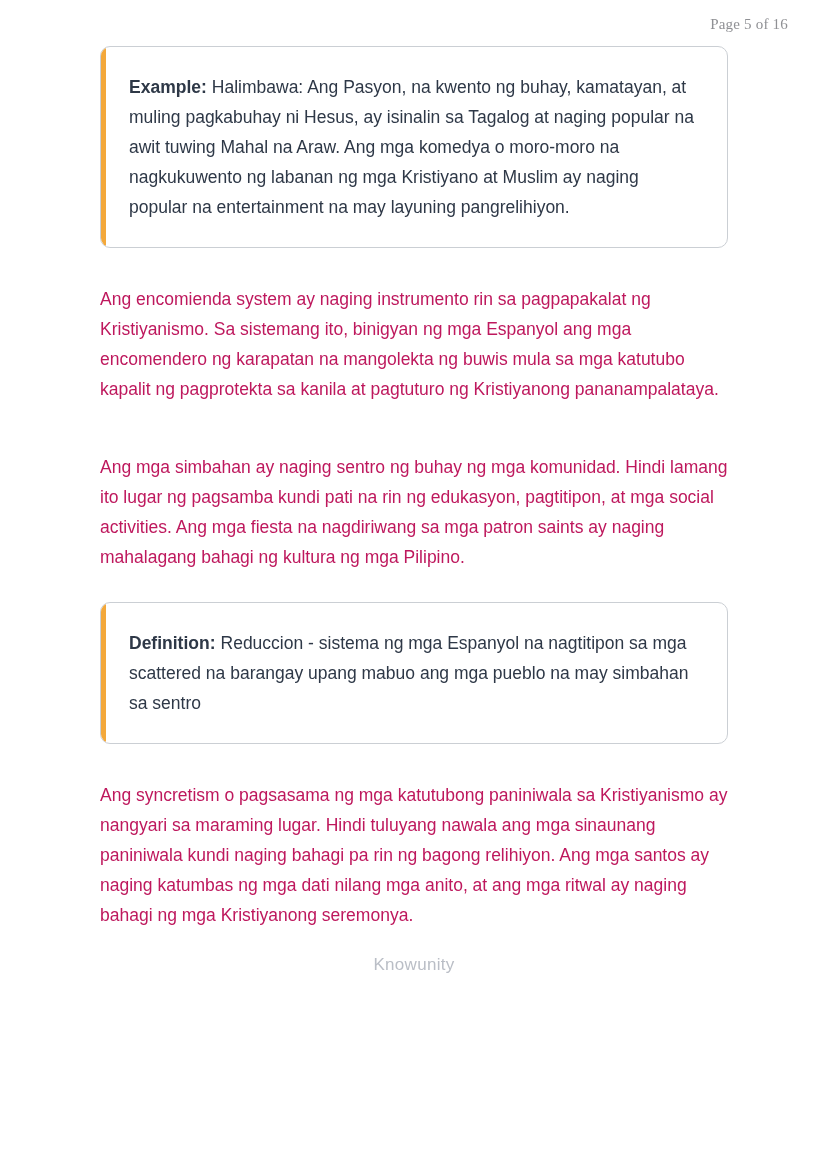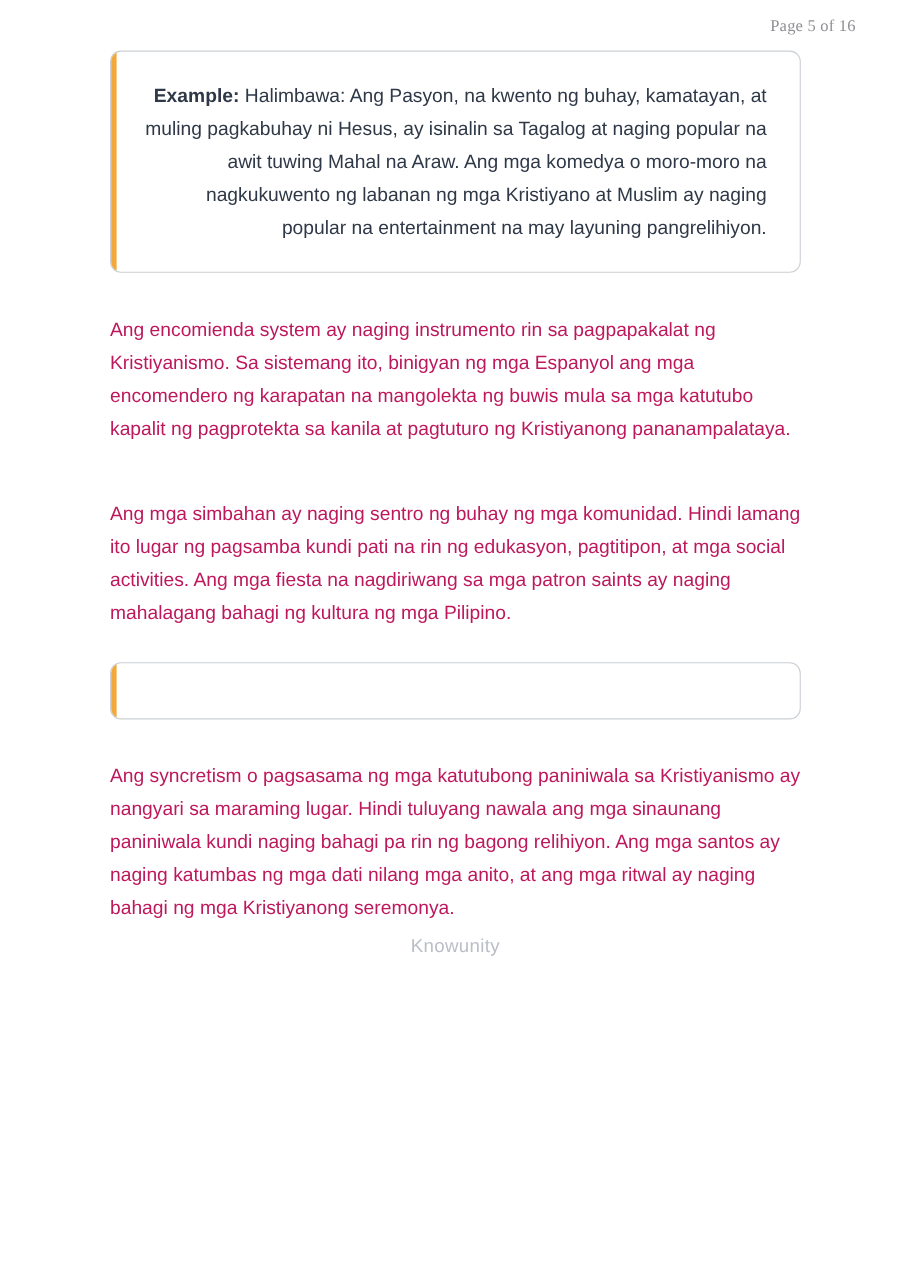--- a/index.html
+++ b/index.html
@@ -11,62 +11,61 @@
     overflow: hidden;
   }
   .page {
     position: relative;
     width: 828px;
     height: 1171px;
     background: #ffffff;
   }
   .page-indicator {
     text-align: right;
-    padding: 16px 50px 0 0;
+    padding: 16px 40px 0 0;
     font-family: "Liberation Serif", serif;
     font-size: 15px;
     color: #8f9094;
     letter-spacing: 0.2px;
   }
   .content {
     margin: 0 100px;
     width: 628px;
     color: #2e3847;
     font-size: 17.5px;
     line-height: 30px;
   }
   .callout {
     position: relative;
     border: 1px solid #cbcfd4;
     border-radius: 10px;
     overflow: hidden;
     padding: 25px 30px 25px 28px;
     background: #ffffff;
-    text-align: right;
   }
   .callout-accent {
     position: absolute;
     left: 0;
     top: 0;
     bottom: 0;
     width: 5px;
     background: #f3a83b;
   }
   .callout.example { margin-top: 13px; }
   .callout.definition { margin-top: 30px; }
   .callout-label {
     font-weight: bold;
     color: #2e3847;
     margin-right: 5px;
   }
   .body-paragraph { color: #be185d; }
   .p-after-box { margin-top: 36px; }
   .p-gap { margin-top: 48px; }
   .footer {
-    margin-top: 10px;
+    margin-top: 25px;
     text-align: center;
     font-size: 17px;
     color: #babec6;
     letter-spacing: 0.3px;
   }
 </style>
 </head>
 <body>
 
 <div class="page">
@@ -79,20 +78,21 @@
       <div class="callout-accent"></div>
       <p><span class="callout-label">Example:</span><span>Halimbawa: Ang Pasyon, na kwento ng buhay, kamatayan, at muling pagkabuhay ni Hesus, ay isinalin sa Tagalog at naging popular na awit tuwing Mahal na Araw. Ang mga komedya o moro-moro na nagkukuwento ng labanan ng mga Kristiyano at Muslim ay naging popular na entertainment na may layuning pangrelihiyon.</span></p>
     </div>
 
     <p class="body-paragraph p-after-box">Ang encomienda system ay naging instrumento rin sa pagpapakalat ng Kristiyanismo. Sa sistemang ito, binigyan ng mga Espanyol ang mga encomendero ng karapatan na mangolekta ng buwis mula sa mga katutubo kapalit ng pagprotekta sa kanila at pagtuturo ng Kristiyanong pananampalataya.</p>
 
     <p class="body-paragraph p-gap">Ang mga simbahan ay naging sentro ng buhay ng mga komunidad. Hindi lamang ito lugar ng pagsamba kundi pati na rin ng edukasyon, pagtitipon, at mga social activities. Ang mga fiesta na nagdiriwang sa mga patron saints ay naging mahalagang bahagi ng kultura ng mga Pilipino.</p>
 
     <div class="callout definition">
       <div class="callout-accent"></div>
+      <p><span class="callout-label">Definition:</span><span>Reduccion - sistema ng mga Espanyol na nagtitipon sa mga scattered na barangay upang mabuo ang mga pueblo na may simbahan sa sentro</span></p>
     </div>
 
     <p class="body-paragraph p-after-box">Ang syncretism o pagsasama ng mga katutubong paniniwala sa Kristiyanismo ay nangyari sa maraming lugar. Hindi tuluyang nawala ang mga sinaunang paniniwala kundi naging bahagi pa rin ng bagong relihiyon. Ang mga santos ay naging katumbas ng mga dati nilang mga anito, at ang mga ritwal ay naging bahagi ng mga Kristiyanong seremonya.</p>
 
 
   </div>
 
   <div class="footer">Knowunity</div>
 
 </div>

